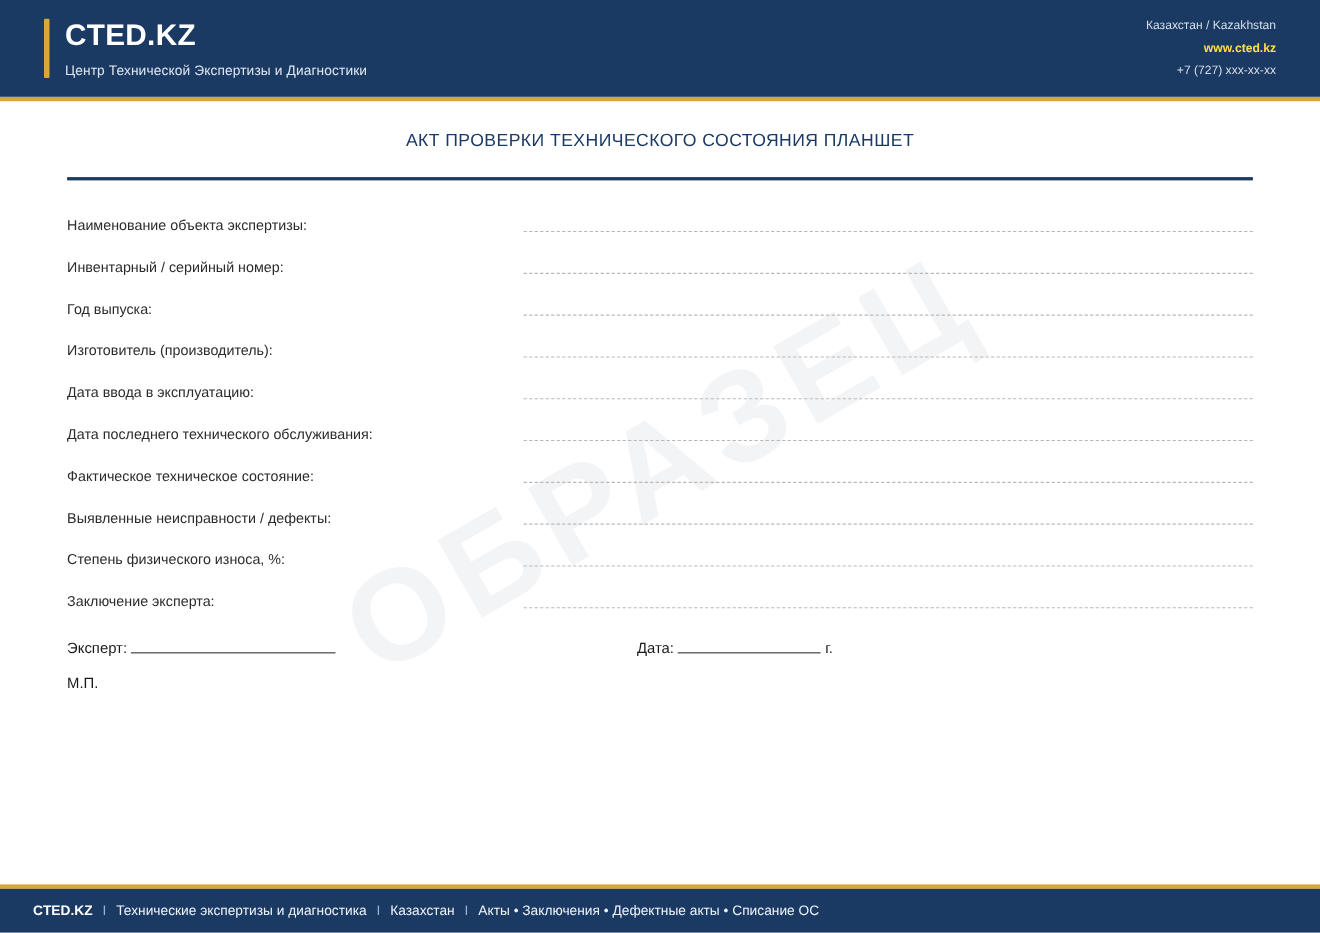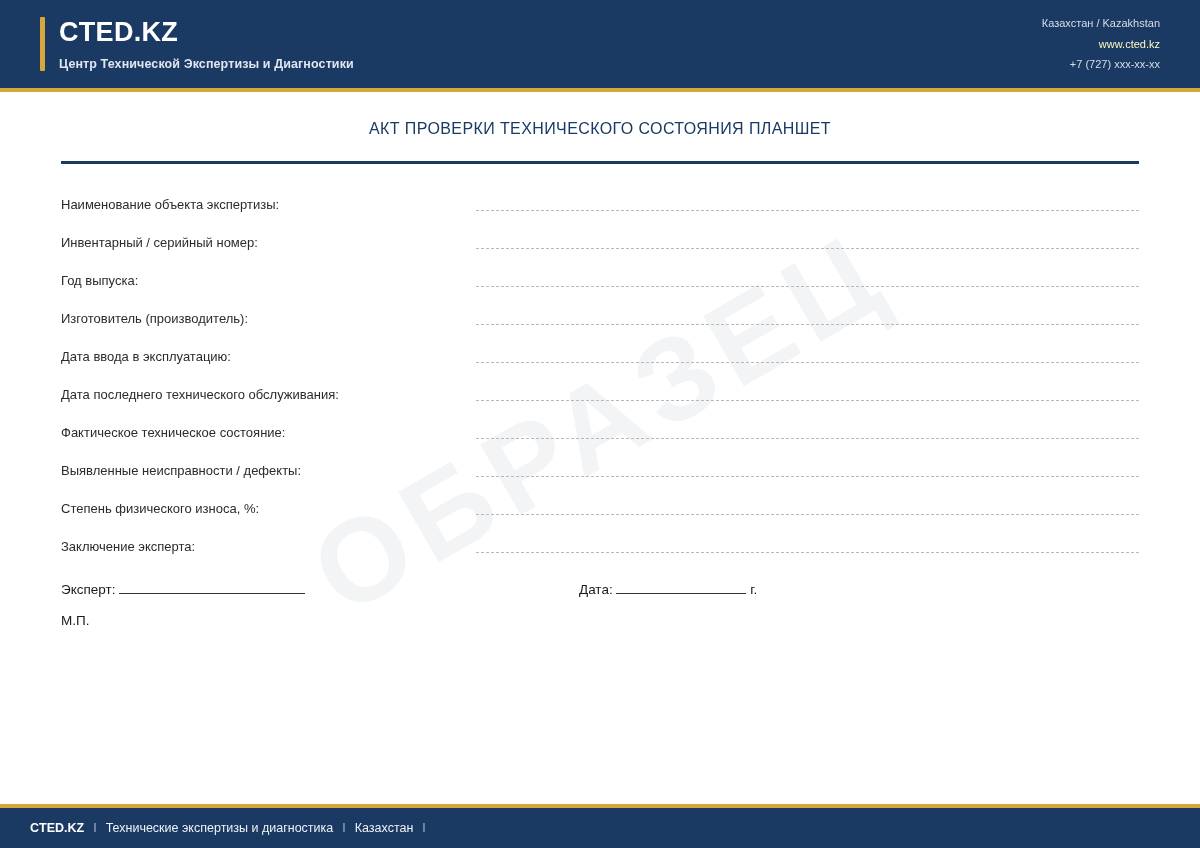--- a/index.html
+++ b/index.html
@@ -52,30 +52,30 @@
     font-weight: bold;
     letter-spacing: 0.3px;
     line-height: 1.15;
     color: #ffffff;
   }
   .brand-sub {
     font-size: 12.5px;
     color: #dfe6ef;
     margin-top: 8px;
     letter-spacing: 0.1px;
-    font-weight: bold;
   }
   .header-contacts {
     text-align: right;
     font-size: 11px;
     line-height: 1.85;
     color: #d6dee8;
   }
   .header-contacts .site {
-    color: #fef9c3;
+    color: #fde047;
+    font-weight: bold;
   }
   .header-rule {
     height: 4px;
     background: #d7a73b;
   }
 
   
   .sheet {
     position: relative;
     padding: 0 40px;
@@ -296,14 +296,15 @@
 
 <div class="footer">
   <div class="footer-rule"></div>
   <div class="footer-bar">
     <span class="strong">CTED.KZ</span>
     <span class="footer-sep">I</span>
     <span>Технические экспертизы и диагностика</span>
     <span class="footer-sep">I</span>
     <span>Казахстан</span>
     <span class="footer-sep">I</span>
+    <span>Акты • Заключения • Дефектные акты • Списание ОС</span>
   </div>
 </div>
 
 </body></html>

